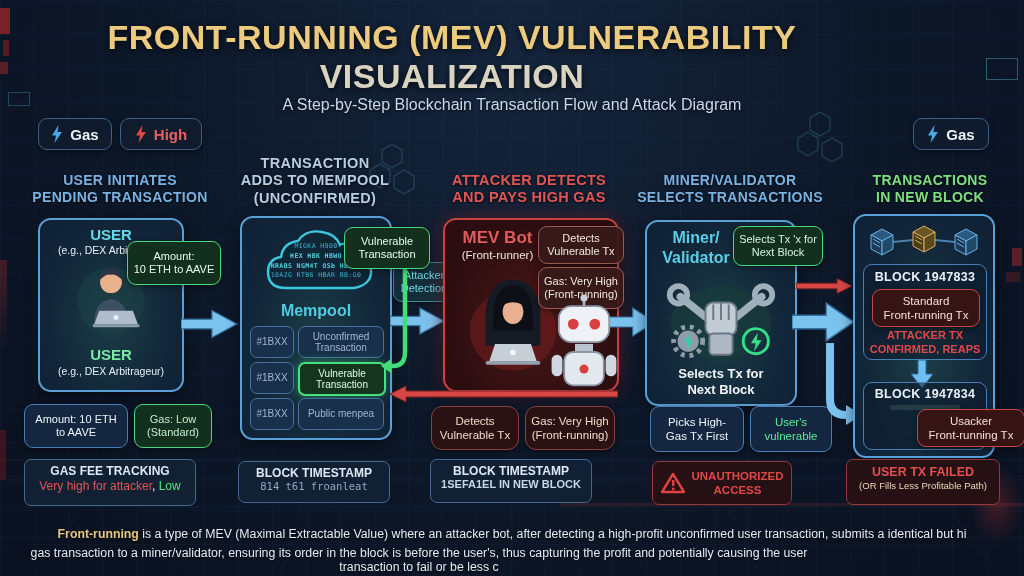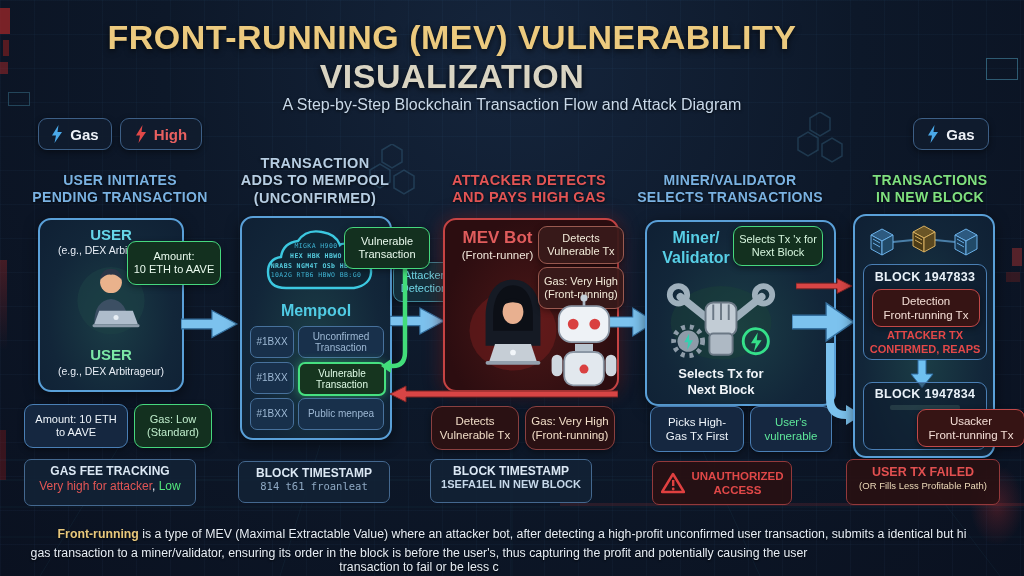--- a/index.html
+++ b/index.html
@@ -151,21 +151,21 @@
   </svg>
 
   <div class="card card-blue" style="left:240px;top:216px;width:148px;height:220px;">
     <svg class="abs" style="left:14px;top:6px;" width="120" height="78" viewBox="0 0 120 78">
       <path d="M30 64 Q12 64 12 48 Q12 35 25 33 Q27 19 42 17 Q50 5 66 8 Q80 10 84 21 Q86 19 92 20 Q104 22 105 34 Q116 37 115 49 Q114 61 98 64 Z" fill="#0e2635" stroke="#3cc8e0" stroke-width="2.4"></path>
     </svg>
     <div class="abs ctr" style="left:18px;top:24px;width:112px;font-family:'DejaVu Sans Mono',monospace;font-size:6.5px;line-height:1.5;color:#3fb4d4;letter-spacing:.4px;">
       <div>MIGKA  H900</div>
       <div style="font-weight:bold;color:#56ccdf;">HEX  HBK  HBWO</div>
       <div style="font-weight:bold;color:#56ccdf;">NRABS NGM4T OSb HBDLS</div>
-      <div>10A2G RTB6 HBWO BB:G0</div>
+      <div>10A2G RTB6 HBAR BB:G0</div>
     </div>
     <div class="abs ctr" style="left:0;top:84px;width:148px;font-size:16px;font-weight:600;color:#50cbe4;">Mempool</div>
     <div class="row-chip" style="left:8px;top:108px;width:42px;height:30px;">#1BXX</div>
     <div class="row-chip" style="left:56px;top:108px;width:84px;height:30px;">Unconfirmed
 Transaction</div>
     <div class="row-chip" style="left:8px;top:144px;width:42px;height:30px;">#1BXX</div>
     <div class="row-chip row-vuln" style="left:56px;top:144px;width:84px;height:30px;">Vulnerable
 Transaction</div>
     <div class="row-chip" style="left:8px;top:180px;width:42px;height:30px;">#1BXX</div>
     <div class="row-chip" style="left:56px;top:180px;width:84px;height:30px;">Public menpea</div>
@@ -230,21 +230,21 @@
 
   <div class="info" style="left:430px;top:459px;width:160px;height:42px;">
     <div style="margin-top:4px;font-size:12px;font-weight:bold;">BLOCK TIMESTAMP</div>
     <div style="font-size:11px;font-weight:bold;color:#c6d8ea;">1SEFA1EL IN NEW BLOCK</div>
   </div>
 
   <svg class="abs" style="left:605px;top:305px;" width="52" height="34" viewBox="0 0 60 34" preserveAspectRatio="none">
     <polygon points="0,12 32,12 32,3 58,17 32,31 32,22 0,22" fill="#7cc2ee" stroke="#35709f" stroke-width="1.2"></polygon>
   </svg>
 
-  <div class="card card-blue" style="left:645px;top:220px;width:148px;height:182px;padding-left:39px;">
+  <div class="card card-blue" style="left:645px;top:220px;width:148px;height:182px;">
     <div class="abs ctr pre" style="left:6px;top:6px;width:86px;font-size:16px;font-weight:600;color:#58cfe6;line-height:1.25;">Miner/
 Validator</div>
     <svg class="abs" style="left:16px;top:46px;" width="116" height="100" viewBox="0 0 120 100">
       <ellipse cx="60" cy="55" rx="52" ry="38" fill="#1c4436" opacity="0.4"></ellipse>
       <path d="M18 28 L48 52" stroke="#9fb0bc" stroke-width="8" stroke-linecap="round"></path>
       <circle cx="16" cy="26" r="9" fill="none" stroke="#9fb0bc" stroke-width="6"></circle>
       <path d="M102 28 L72 52" stroke="#9fb0bc" stroke-width="8" stroke-linecap="round"></path>
       <circle cx="104" cy="26" r="9" fill="none" stroke="#9fb0bc" stroke-width="6"></circle>
       <rect x="44" y="34" width="32" height="34" rx="8" fill="#c2ccd5" stroke="#6b7885" stroke-width="2"></rect>
       <path d="M52 36 V52 M60 34 V52 M68 36 V52" stroke="#6b7885" stroke-width="2"></path>
@@ -304,21 +304,21 @@
       </g>
       <g transform="translate(86,5)">
         <polygon points="11,0 22,6 11,12 0,6" fill="#2d5a80" stroke="#6ab0e8"></polygon>
         <polygon points="0,6 11,12 11,26 0,20" fill="#1a3a55" stroke="#6ab0e8"></polygon>
         <polygon points="22,6 11,12 11,26 22,20" fill="#214a68" stroke="#6ab0e8"></polygon>
         <path d="M2 10 l7 4 M2 14 l7 4" stroke="#6ab0e8" stroke-width="1"></path>
       </g>
     </svg>
     <div class="panel" style="left:8px;top:48px;width:122px;height:94px;">
       <div class="abs ctr" style="left:0;top:5px;width:122px;font-size:12.5px;font-weight:bold;color:#e9f1f8;letter-spacing:.3px;">BLOCK 1947833</div>
-      <div class="badge badge-redline" style="left:8px;top:24px;width:106px;height:36px;">Detection
+      <div class="badge badge-redline" style="left:8px;top:24px;width:106px;height:36px;">Standard
 Front-running Tx</div>
       <div class="abs ctr pre" style="left:0;top:64px;width:122px;font-size:11px;font-weight:bold;color:#e34848;line-height:1.25;">ATTACKER TX
 CONFIRMED, REAPS</div>
     </div>
     <svg class="abs" style="left:54px;top:144px;" width="26" height="30" viewBox="0 0 26 30">
       <polygon points="9,0 17,0 17,14 24,14 13,28 2,14 9,14" fill="#6ec0f0" stroke="#2e6a9e" stroke-width="1"></polygon>
     </svg>
     <div class="panel" style="left:8px;top:166px;width:122px;height:66px;">
       <div class="abs ctr" style="left:0;top:4px;width:122px;font-size:12.5px;font-weight:bold;color:#e9f1f8;letter-spacing:.3px;">BLOCK 1947834</div>
       <div class="abs" style="left:26px;top:22px;width:70px;height:5px;background:rgba(130,170,150,.18);border-radius:2px;"></div>

